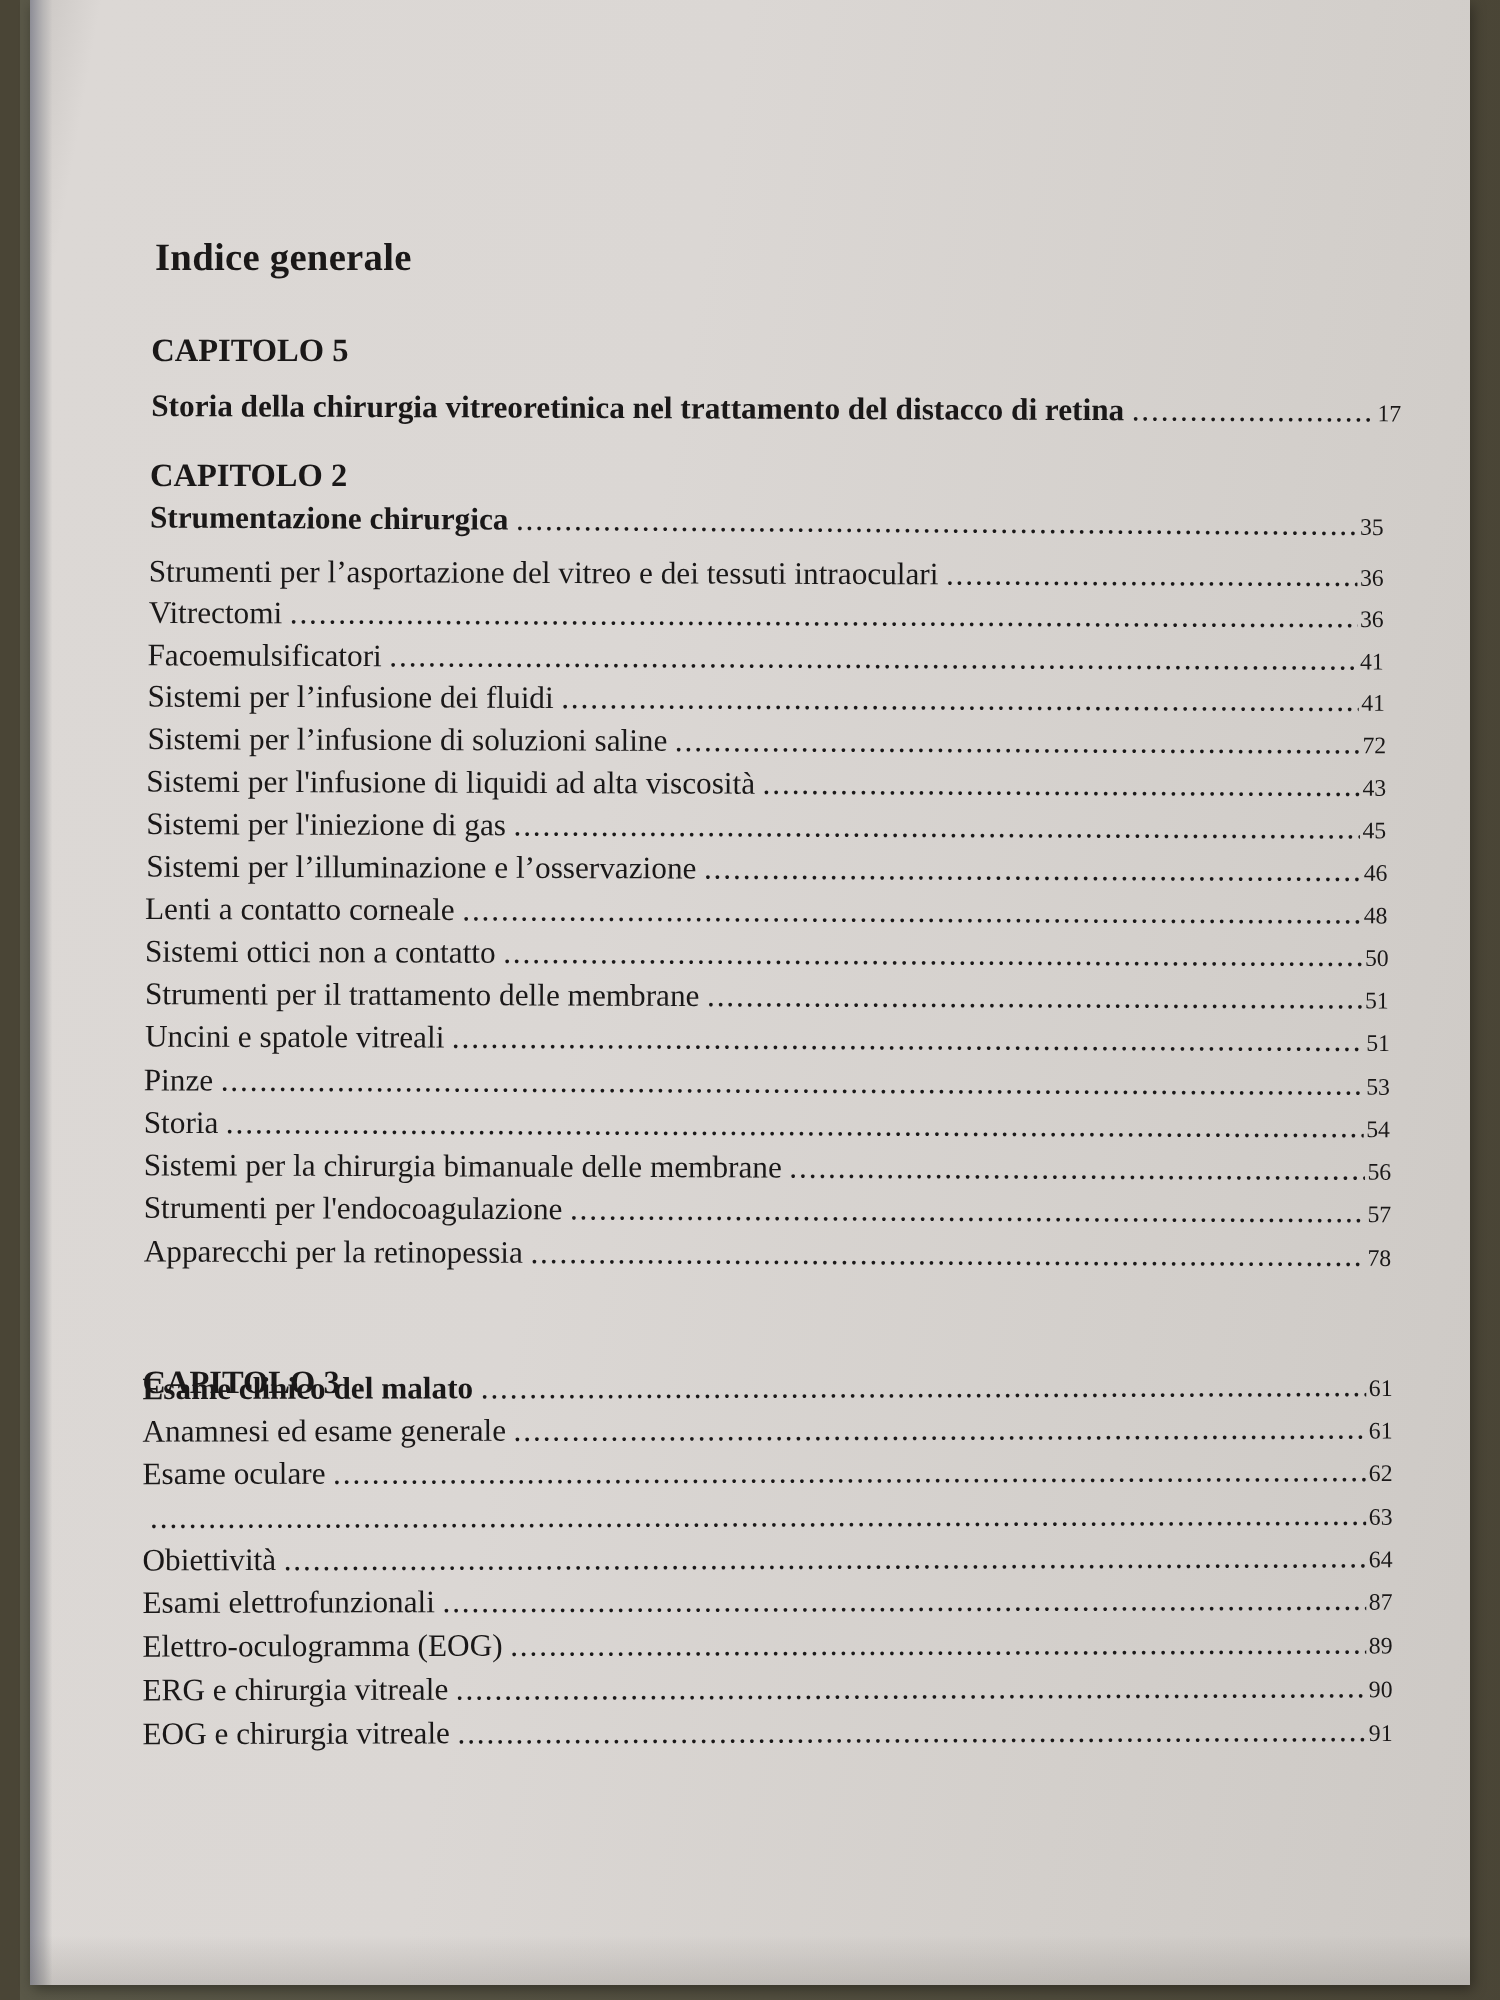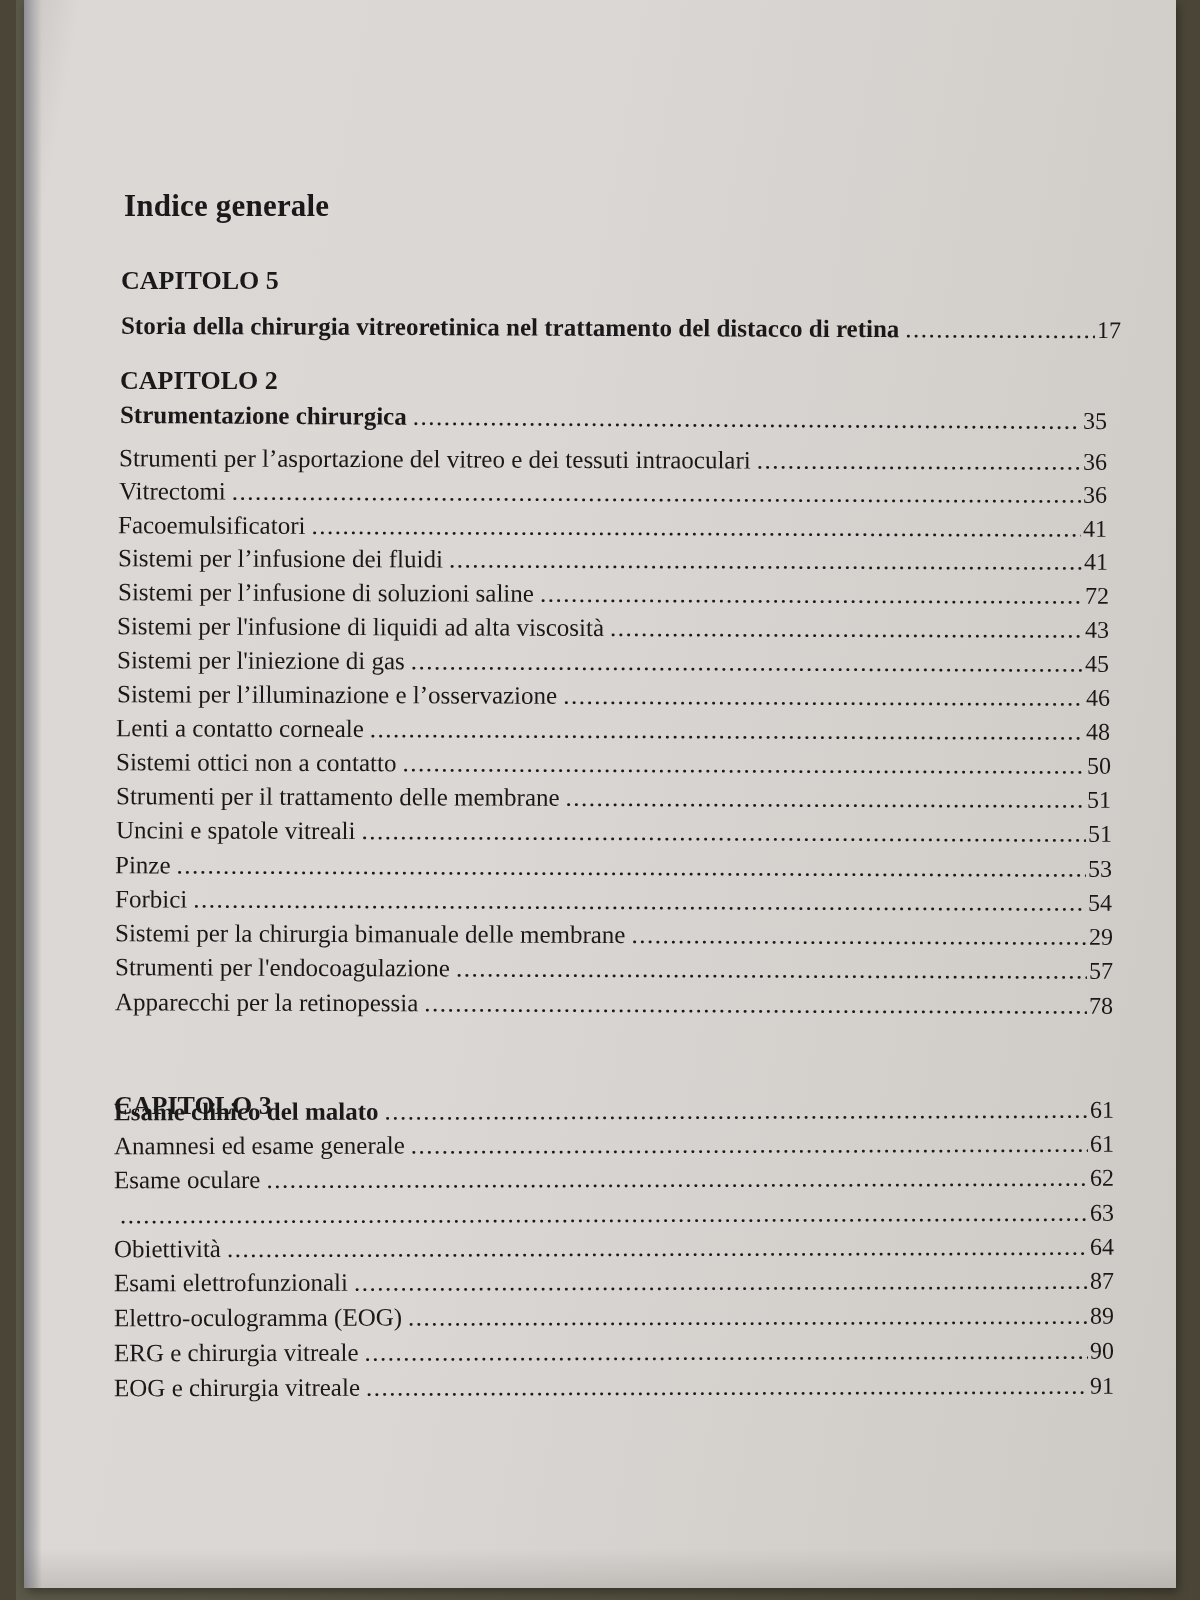--- a/index.html
+++ b/index.html
@@ -77,21 +77,21 @@
       margin: 0 2px 0 6px;
       font-weight: normal;
       letter-spacing: 1.5px;
     }
     .entry .leader::before {
       content: "................................................................................................................................................................................................................................................................................................";
     }
     .entry .page-num {
       flex: 0 0 auto;
       font-weight: normal;
-      font-size: 24px;
+      font-size: 19px;
     }
   </style>
 </head>
 <body>
 
 <div class="scene">
   <div class="page">
     <div class="content">
 
       <div class="title">Indice generale</div>
@@ -169,28 +169,28 @@
         <span class="label">Uncini e spatole vitreali</span>
         <span class="leader"></span>
         <span class="page-num">51</span>
       </div>
       <div class="entry" style="left:91px; top:853px; width:997px; transform:rotate(0.2deg);">
         <span class="label">Pinze</span>
         <span class="leader"></span>
         <span class="page-num">53</span>
       </div>
       <div class="entry" style="left:91px; top:887px; width:997px; transform:rotate(0.2deg);">
-        <span class="label">Forbici</span>
+        <span class="label">Storia</span>
         <span class="leader"></span>
         <span class="page-num">54</span>
       </div>
       <div class="entry" style="left:91px; top:921px; width:998px; transform:rotate(0.2deg);">
         <span class="label">Sistemi per la chirurgia bimanuale delle membrane</span>
         <span class="leader"></span>
-        <span class="page-num">29</span>
+        <span class="page-num">56</span>
       </div>
       <div class="entry" style="left:91px; top:955px; width:998px; transform:rotate(0.2deg);">
         <span class="label">Strumenti per l'endocoagulazione</span>
         <span class="leader"></span>
         <span class="page-num">57</span>
       </div>
       <div class="entry" style="left:91px; top:990px; width:998px; transform:rotate(0.2deg);">
         <span class="label">Apparecchi per la retinopessia</span>
         <span class="leader"></span>
         <span class="page-num">78</span>

